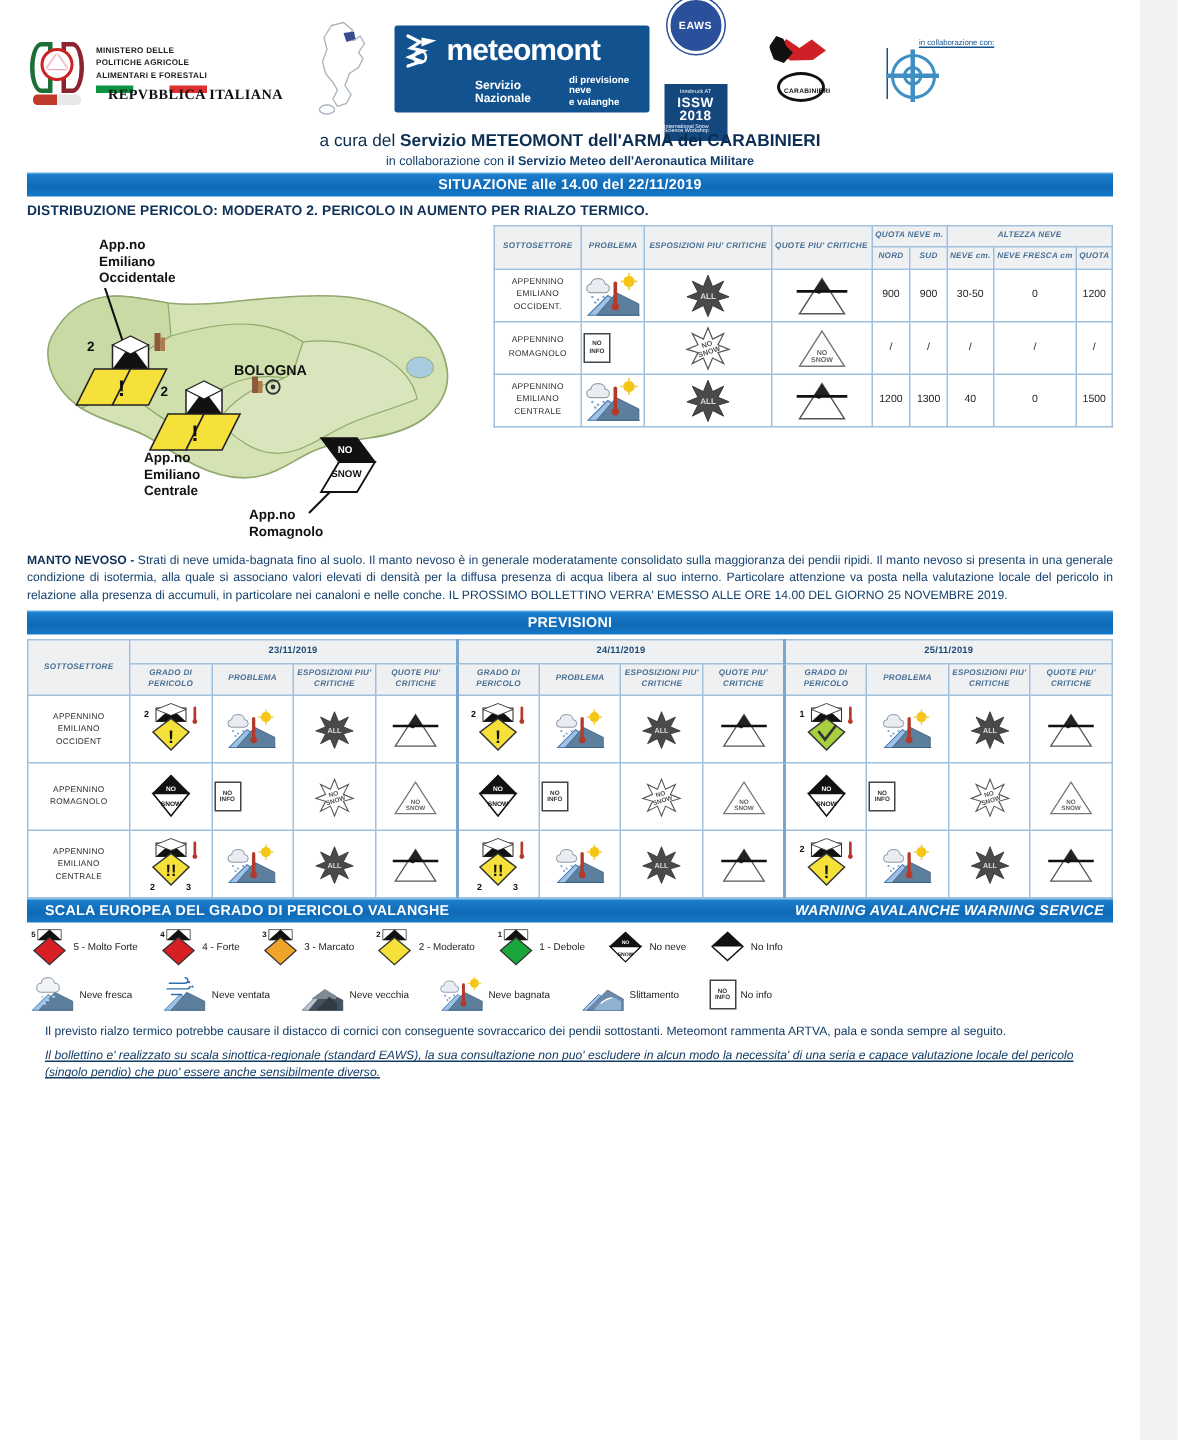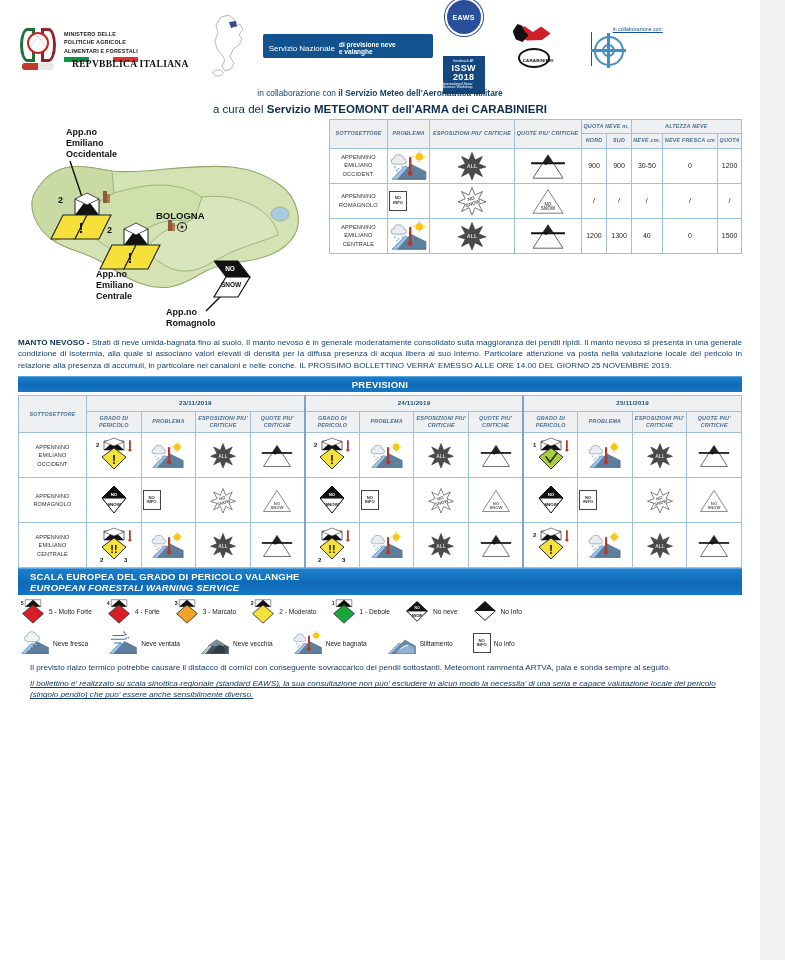--- a/index.html
+++ b/index.html
@@ -57,21 +57,21 @@
   .italy-map svg { width:100%; height:100%; }
 
   .mm-logo {
     width:170px; background:#12538f; color:#fff; border-radius:2px;
     padding:4px 6px 3px 6px;
   }
   .mm-top { display:flex; align-items:center; gap:3px; }
   .mm-mark { width:26px; height:26px; position:relative; flex:none; }
   .mm-word { font-size:20px; font-weight:bold; letter-spacing:-.6px; line-height:1; }
   .mm-bottom { display:flex; align-items:center; gap:4px; margin-top:3px; }
-  .mm-serv { font-size:8px; font-weight:normal; }
+  .mm-serv { font-size:8px; font-weight:bold;margin-left:48px; }
   .mm-sub { font-size:6.5px; font-weight:bold; line-height:1.15; }
 
   .eaws-col { display:flex; flex-direction:column; gap:20px; align-items:center; }
   .eaws {
     width:38px; height:38px; border-radius:50%;
     background:#2a4f9b; color:#fff; display:flex; align-items:center; justify-content:center;
     font-size:7px; font-weight:bold; letter-spacing:.4px;
     border:2px solid #fff; box-shadow:0 0 0 1px #2a4f9b;
   }
   .issw {
@@ -115,21 +115,21 @@
   }
 
   
   .bluebar {
     background:linear-gradient(180deg,#1c7fcd 0%, #0f6ab7 55%, #1478c6 100%);
     color:#fff; font-size:9.5px; font-weight:bold; text-align:center;
     padding:2px 0; letter-spacing:.2px;
     border-top:1px solid #5aa5dd;
   }
   .bluebar.left { text-align:left; padding-left:6px; }
-  .bluebar .split { display:flex; justify-content:space-between; padding:0 6px;flex-direction:column; }
+  .bluebar .split { display:flex; justify-content:space-between; padding:0 6px; }
   .bluebar .ital { font-style:italic; }
 
   .line-c { text-align:center; font-size:9px; color:#15406e; padding:2px 0 0 0; }
   .line-c.i1 { font-style:italic; font-weight:500; color:#123a63; }
   .line-c b { font-weight:bold; }
   .line-c.big { font-size:11.5px; color:#0c2e52; padding-top:2px; }
   .line-c.sm { font-size:8.4px; padding-top:2px; padding-bottom:3px; }
 
   .distrib {
     font-size:9.2px; font-weight:bold; color:#10325a; letter-spacing:.1px;
@@ -234,20 +234,30 @@
 
     <div class="italy-map" style="margin-left:10px;">
       <svg viewBox="0 0 44 66">
         <path d="M12 4 L20 2 L26 7 L22 13 L27 14 L31 11 L34 16 L30 22 L33 26 L30 32 L24 36 L21 44 L25 50 L22 56 L16 58 L13 53 L16 47 L13 42 L8 36 L6 28 L9 20 L7 12 Z" fill="none" stroke="#9aa7b5" stroke-width="0.9"></path>
         <path d="M20 9 L27 8 L28 13 L22 15 Z" fill="#1a2d78"></path>
         <ellipse cx="9" cy="60" rx="5" ry="3" fill="none" stroke="#9aa7b5" stroke-width="0.9"></ellipse>
       </svg>
     </div>
 
     <div class="mm-logo">
+      <div class="mm-top">
+        <div class="mm-mark">
+          <svg viewBox="0 0 26 26">
+            <path d="M3 3 L11 7 L5 11 L13 13 L4 17 L12 20 L3 23" fill="none" stroke="#ffffff" stroke-width="2.2" stroke-linecap="round"></path>
+            <path d="M12 4 L22 6 L12 10 Z" fill="#ffffff"></path>
+            <circle cx="11" cy="17" r="4" fill="none" stroke="#ffffff" stroke-width="1.6"></circle>
+          </svg>
+        </div>
+        <div class="mm-word">meteomont</div>
+      </div>
       <div class="mm-bottom">
         <div class="mm-serv">Servizio Nazionale</div>
         <div>
           <div class="mm-sub">di previsione neve</div>
           <div class="mm-sub">e valanghe</div>
         </div>
       </div>
     </div>
 
     <div class="eaws-col">
@@ -277,29 +287,31 @@
             <i></i>
           </div>
       </div>
     </div>
   </div>
 
   <div class="inner">
 
 
 
+    <div class="line-c big">
+      <span>a cura del </span><b>Servizio METEOMONT dell'ARMA dei CARABINIERI</b>
+    </div>
+
     <div class="line-c sm">
       <span>in collaborazione con </span><b>il Servizio Meteo dell'Aeronautica Militare</b>
     </div>
 
-    <div class="line-c big">
-      <span>a cura del </span><b>Servizio METEOMONT dell'ARMA dei CARABINIERI</b>
-    </div>
-
-
+    <div class="bluebar">SITUAZIONE alle 14.00 del 22/11/2019</div>
+
+    <div class="distrib">DISTRIBUZIONE PERICOLO: MODERATO 2. PERICOLO IN AUMENTO PER RIALZO TERMICO.</div>
 
     <div class="situa">
 
       <div class="mapwrap">
         <svg viewBox="0 0 305 212">
 
           <path d="M18,72 C26,58 38,50 52,48 C66,46 80,50 94,52 C112,54 130,52 148,50
                    C170,48 192,46 214,48 C232,50 248,56 262,66 C272,73 278,84 280,96
                    C282,110 276,120 266,128 C256,136 242,140 228,142 C214,144 200,146 188,152
                    C176,158 166,166 152,168 C138,170 124,166 112,160 C100,154 90,146 78,140
@@ -853,21 +865,21 @@
                     <line x1="2" y1="13" x2="38" y2="13" stroke="#111" stroke-width="2"></line>
                   </svg></span></td>
             </tr>
           </tbody>
       </table>
     </div>
 
     <div class="bluebar left">
       <span class="split" style="display:flex;">
         <span>SCALA EUROPEA DEL GRADO DI PERICOLO VALANGHE</span>
-        <span class="ital">EUROPEAN FORESTALI WARNING SERVICE</span>
+        <span class="ital">WARNING AVALANCHE WARNING SERVICE</span>
       </span>
     </div>
     <div class="legrow scale-row" id="scale-row">
         <div class="legitem">
           <span class="ic">
             <svg width="26" height="26" viewBox="0 0 30 30">
               <polygon points="6,2 24,2 24,10 6,10" fill="#fff" stroke="#333" stroke-width="0.6"></polygon>
               <polygon points="6,10 15,2 24,10" fill="#111"></polygon>
               <polygon points="15,8 27,18 15,29 3,18" fill="#d81f26" stroke="#333" stroke-width="1"></polygon>
               <text x="1" y="8" font-size="6" font-weight="bold" fill="#111" font-family="Liberation Sans, sans-serif">5</text>

